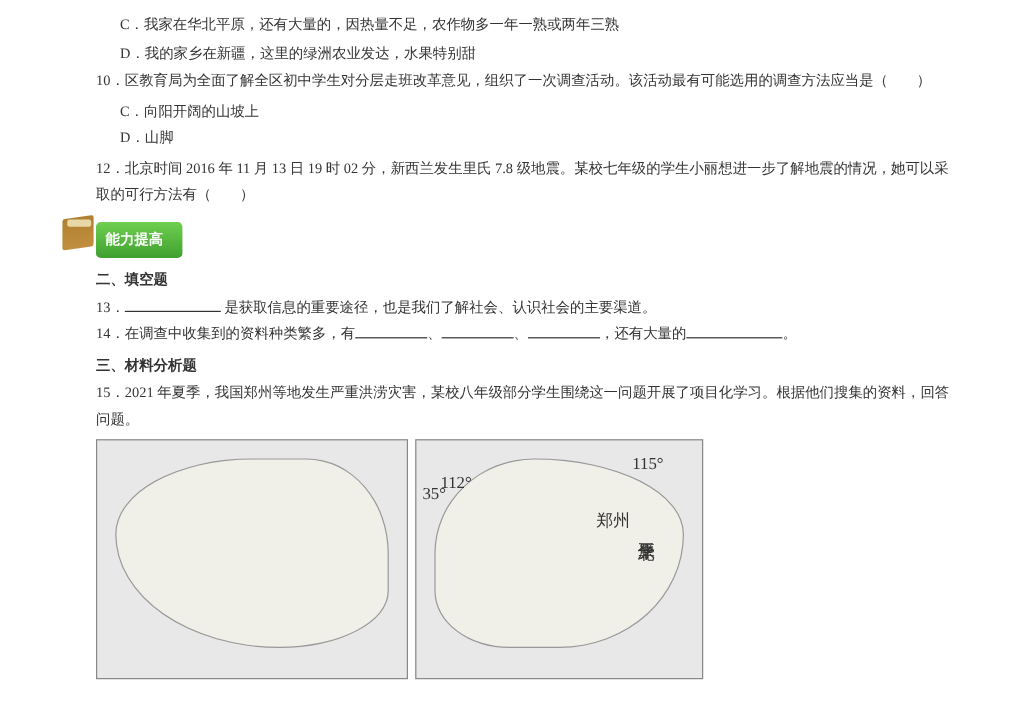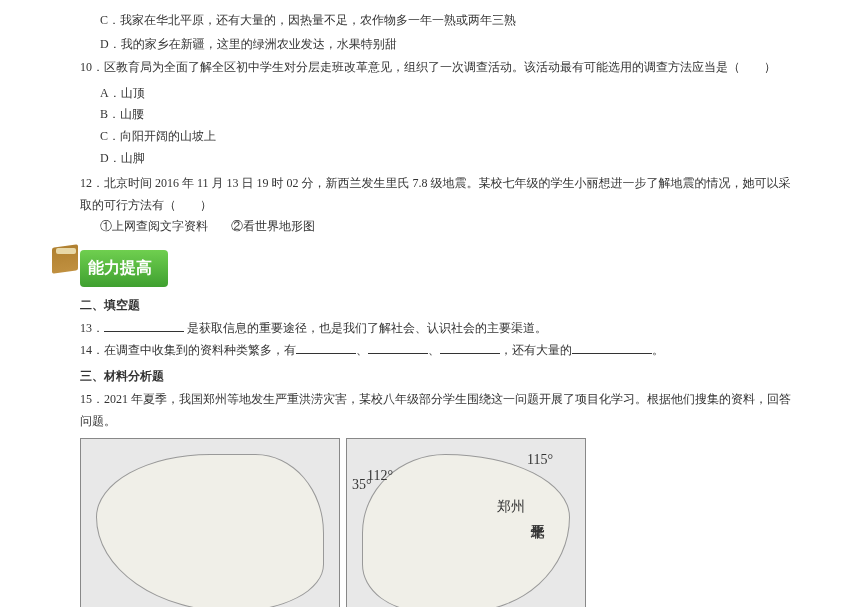--- a/index.html
+++ b/index.html
@@ -32,21 +32,21 @@
     }
     .options-row-2 span {
       display: inline-block;
       width: 300px;
     }
     .badge {
       display: inline-block;
       background: linear-gradient(to bottom, #6fcf4f, #3fa030);
       color: #fff;
       font-weight: bold;
-      font-size: 16px;
+      font-size: 12px;
       padding: 4px 16px 4px 8px;
       border-radius: 4px;
       position: relative;
       margin: 8px 0 4px 20px;
     }
     .badge::before {
       content: "";
       position: absolute;
       left: -28px;
       top: -4px;
@@ -122,35 +122,27 @@
 
 <div class="option-line">C．我家在华北平原，还有大量的，因热量不足，农作物多一年一熟或两年三熟</div>
 <div class="option-line">D．我的家乡在新疆，这里的绿洲农业发达，水果特别甜</div>
 
 <div class="question">
   <div class="question-num">10．区教育局为全面了解全区初中学生对分层走班改革意见，组织了一次调查活动。该活动最有可能选用的调查方法应当是（　　）</div>
 </div>
 
 <div class="question">
   <div class="options-row options-row-2">
-    <span>A．山顶</span>
-    <span>B．山腰</span>
-  </div>
-  <div class="options-row options-row-2">
     <span>C．向阳开阔的山坡上</span>
     <span>D．山脚</span>
   </div>
 </div>
 
 <div class="question">
   <div class="question-num">12．北京时间 2016 年 11 月 13 日 19 时 02 分，新西兰发生里氏 7.8 级地震。某校七年级的学生小丽想进一步了解地震的情况，她可以采取的可行方法有（　　）</div>
-  <div class="options-row">
-    <span style="margin-right:20px">①上网查阅文字资料</span>
-    <span>②看世界地形图</span>
-  </div>
 </div>
 
 <div class="badge">能力提高</div>
 
 <div class="section-title">二、填空题</div>
 
 <div class="question-num">
   <span>13．</span><span class="fill-blank fill-blank-wide"></span>
   <span>是获取信息的重要途径，也是我们了解社会、认识社会的主要渠道。</span>
 </div>

